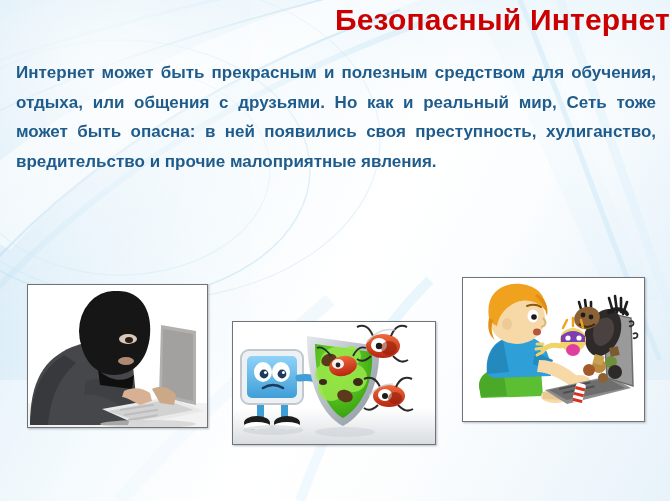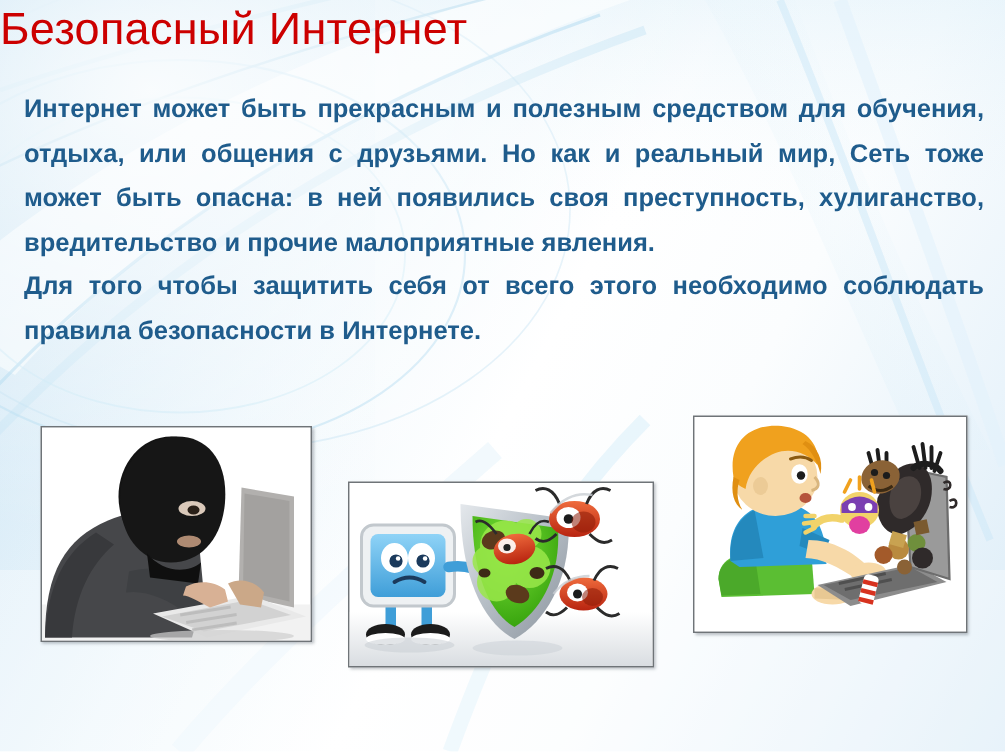--- a/index.html
+++ b/index.html
@@ -29,23 +29,23 @@
     pointer-events: none;
   }
   .bg-deco svg { display:block; width:670px; height:501px; }
 
   
   .title {
     position: absolute;
     left: 0;
     top: 3px;
     width: 670px;
-    text-align: left;
+    text-align: right;
     font-size: 30px;
-    font-weight: normal;
+    font-weight: bold;
     color: #CC0000;
     letter-spacing: 0.2px;
     white-space: nowrap;
     z-index: 5;
   }
 
   
   .body-text {
     position: absolute;
     left: 16px;
@@ -128,21 +128,20 @@
 
       <rect x="0" y="380" width="670" height="121" fill="#ffffff" opacity="0.35"></rect>
       <rect x="0" y="0" width="670" height="501" fill="url(#glow1)"></rect>
     </svg>
   </div>
 
   <div class="title">Безопасный Интернет</div>
 
   <div class="body-text">
     <p class="para p1">Интернет  может быть прекрасным  и полезным средством для обучения, отдыха,    или общения  с  друзьями. Но как и реальный мир, Сеть тоже может быть опасна: в ней появились своя  преступность,  хулиганство,  вредительство  и  прочие малоприятные явления.</p>
-    <p class="para p2">Для того чтобы защитить себя от всего этого необходимо соблюдать правила безопасности в Интернете.</p>
   </div>
 
   <div class="photo" id="photo-hacker">
     <svg width="179" height="142" viewBox="0 0 179 142" xmlns="http://www.w3.org/2000/svg">
       <rect x="0" y="0" width="179" height="142" fill="#ffffff"></rect>
 
       <rect x="0" y="118" width="179" height="24" fill="#f2f2f2"></rect>
 
       <path d="M2,140 C2,96 16,74 44,62 C62,55 78,53 92,58 L104,70 L108,112 L100,140 Z" fill="#46474a"></path>
       <path d="M2,140 C4,106 14,84 36,70 L48,78 C32,92 22,112 20,140 Z" fill="#38393c"></path>

